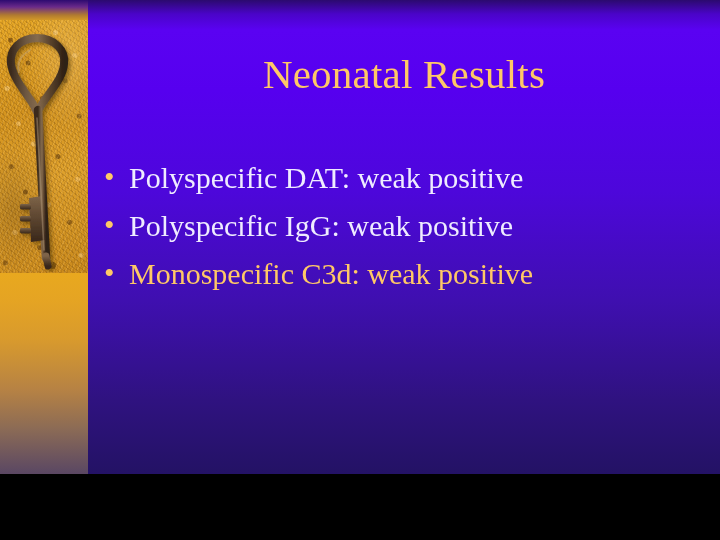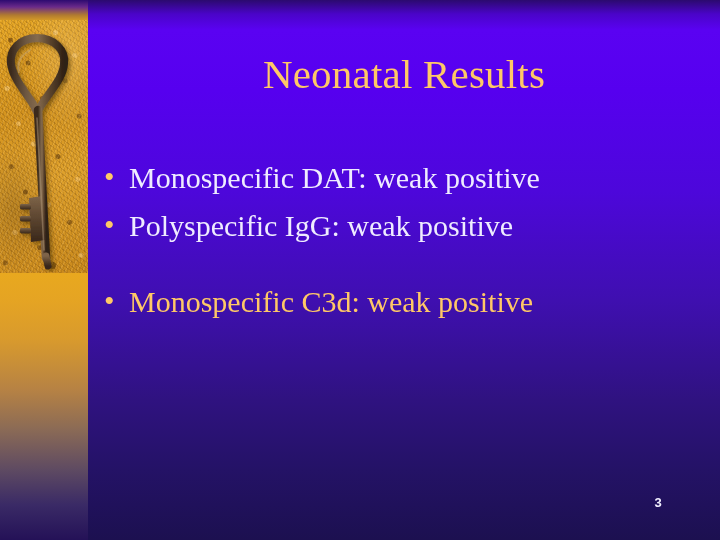--- a/index.html
+++ b/index.html
@@ -4,21 +4,21 @@
 <title>Neonatal Results</title>
 <style>
   html, body {
     margin: 0;
     padding: 0;
     background: #000;
   }
   #slide {
     position: relative;
     width: 720px;
-    height: 540px;
+    height: 474px;
     overflow: hidden;
     font-family: "Liberation Serif", "DejaVu Serif", serif;
     
     background: linear-gradient(to bottom,
         #2b0a6e 0px,
         #4a04c8 14px,
         #5a02f2 30px,
         #5600ef 90px,
         #4d07db 190px,
         #3f0fb0 300px,
@@ -144,21 +144,21 @@
     font-size: 30px;
     color: #ffc866;
     line-height: 40px;
     position: relative;
     top: -1px;
   }
   .bullet-text {
     flex: 0 0 auto;
   }
   .tone-light { color: #efecff; }
-  .tone-gold  { color: #ffc866; margin-top: 28px; }
+  .tone-gold  { color: #ffc866; }
 
   .page-number {
     position: absolute;
     left: 640px;
     top: 495px;
     width: 36px;
     text-align: center;
     color: #f2f0ff;
     font-family: "Liberation Sans", "DejaVu Sans", sans-serif;
     font-size: 13px;
@@ -222,21 +222,21 @@
       </svg>
     </div>
   </div>
 
   <div class="title">Neonatal Results</div>
 
   <div class="body-list">
 
     <div class="bullet-row">
       <span class="bullet-dot">•</span>
-      <span class="bullet-text tone-light">Monospecific DAT:   weak positive</span>
+      <span class="bullet-text tone-light">Polyspecific DAT:   weak positive</span>
     </div>
 
     <div class="bullet-row">
       <span class="bullet-dot">•</span>
       <span class="bullet-text tone-light">Polyspecific IgG:   weak positive</span>
     </div>
 
     <div class="bullet-row">
       <span class="bullet-dot">•</span>
       <span class="bullet-text tone-gold">Monospecific C3d:  weak positive</span>

